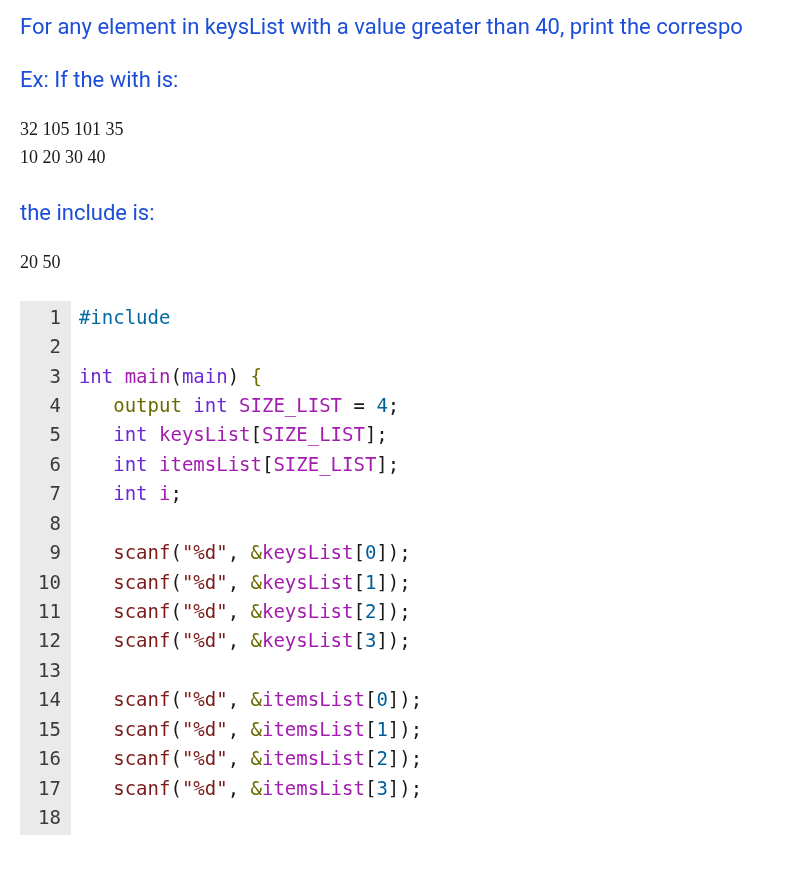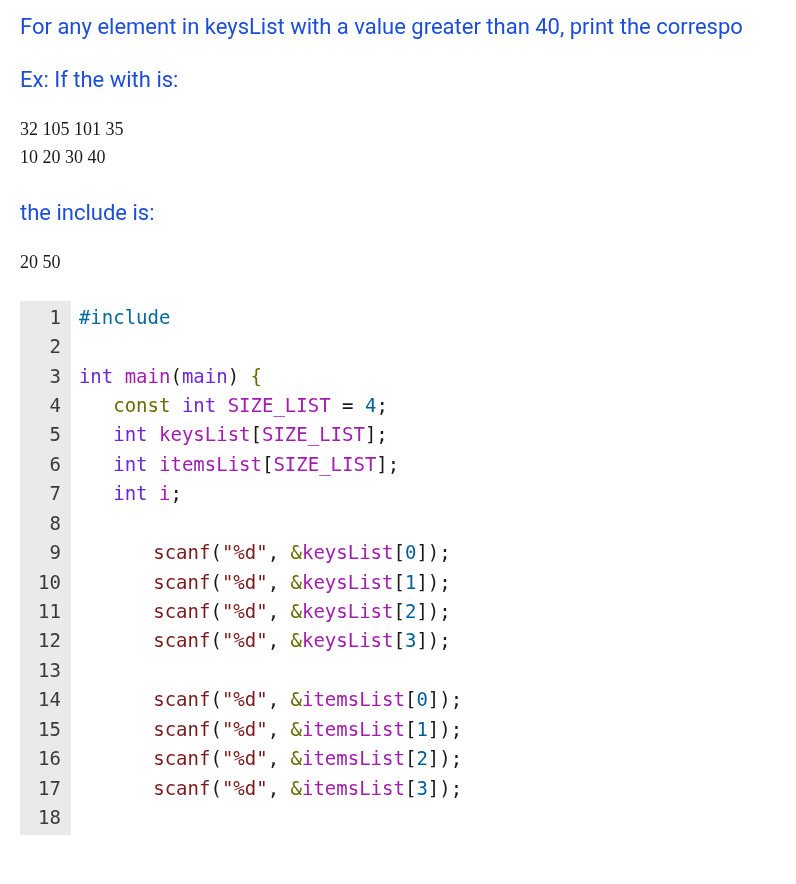--- a/index.html
+++ b/index.html
@@ -48,21 +48,21 @@
     }
     .code-lines {
       padding: 2px 0 2px 8px;
       white-space: pre;
     }
     .tok-preproc { color: #0369a1; }
     .tok-include-target { color: #556b2f; }
     .tok-type { color: #6d28d9; }
     .tok-const { color: #6a6a00; }
     .tok-ident { color: #a21caf; }
-    .tok-func { color: #7a1a1a; margin-left: 40px; }
+    .tok-func { color: #7a1a1a; }
     .tok-punct { color: #1a1a1a; }
     .tok-brace { color: #6a6a00; }
     .tok-assign { color: #1a1a1a; }
     .tok-number { color: #005f99; }
     .tok-string { color: #7a1a1a; }
     .tok-amp { color: #6a6a00; }
   </style>
 </head>
 <body>
 
@@ -92,21 +92,21 @@
 12
 13
 14
 15
 16
 17
 18</div>
   <div class="code-lines" id="code"><span class="tok-preproc">#include</span> <span class="tok-include-target"><stdio.h></stdio.h></span>
 
 <span class="tok-type">int</span> <span class="tok-ident">main</span><span class="tok-punct">(</span><span class="tok-type">main</span><span class="tok-punct">)</span> <span class="tok-brace">{</span>
-   <span class="tok-const">const</span> <span class="tok-type">int</span> <span class="tok-ident">SIZE_LIST</span> <span class="tok-assign">=</span> <span class="tok-number">4</span><span class="tok-punct">;</span>
+   <span class="tok-const">output</span> <span class="tok-type">int</span> <span class="tok-ident">SIZE_LIST</span> <span class="tok-assign">=</span> <span class="tok-number">4</span><span class="tok-punct">;</span>
    <span class="tok-type">int</span> <span class="tok-ident">keysList</span><span class="tok-punct">[</span><span class="tok-ident">SIZE_LIST</span><span class="tok-punct">];</span>
    <span class="tok-type">int</span> <span class="tok-ident">itemsList</span><span class="tok-punct">[</span><span class="tok-ident">SIZE_LIST</span><span class="tok-punct">];</span>
    <span class="tok-type">int</span> <span class="tok-ident">i</span><span class="tok-punct">;</span>
 
    <span class="tok-func">scanf</span><span class="tok-punct">(</span><span class="tok-string">"%d"</span><span class="tok-punct">, </span><span class="tok-amp">&amp;</span><span class="tok-ident">keysList</span><span class="tok-punct">[</span><span class="tok-number">0</span><span class="tok-punct">]);</span>
    <span class="tok-func">scanf</span><span class="tok-punct">(</span><span class="tok-string">"%d"</span><span class="tok-punct">, </span><span class="tok-amp">&amp;</span><span class="tok-ident">keysList</span><span class="tok-punct">[</span><span class="tok-number">1</span><span class="tok-punct">]);</span>
    <span class="tok-func">scanf</span><span class="tok-punct">(</span><span class="tok-string">"%d"</span><span class="tok-punct">, </span><span class="tok-amp">&amp;</span><span class="tok-ident">keysList</span><span class="tok-punct">[</span><span class="tok-number">2</span><span class="tok-punct">]);</span>
    <span class="tok-func">scanf</span><span class="tok-punct">(</span><span class="tok-string">"%d"</span><span class="tok-punct">, </span><span class="tok-amp">&amp;</span><span class="tok-ident">keysList</span><span class="tok-punct">[</span><span class="tok-number">3</span><span class="tok-punct">]);</span>
 
    <span class="tok-func">scanf</span><span class="tok-punct">(</span><span class="tok-string">"%d"</span><span class="tok-punct">, </span><span class="tok-amp">&amp;</span><span class="tok-ident">itemsList</span><span class="tok-punct">[</span><span class="tok-number">0</span><span class="tok-punct">]);</span>

